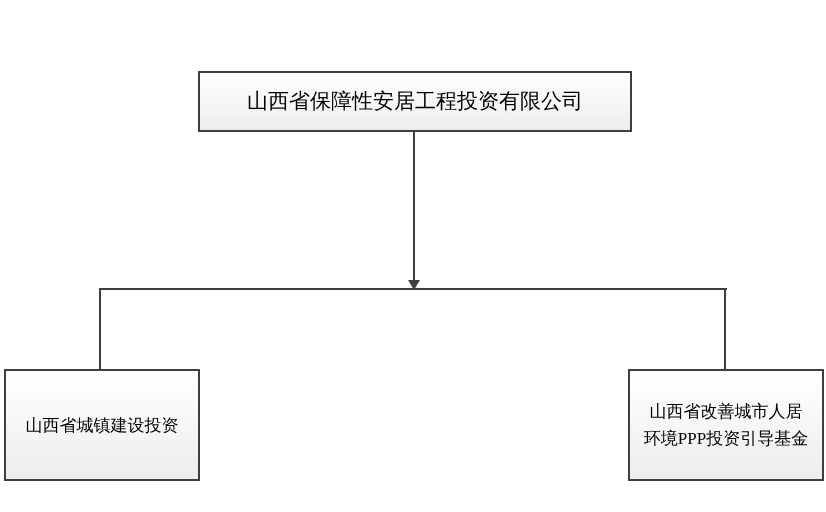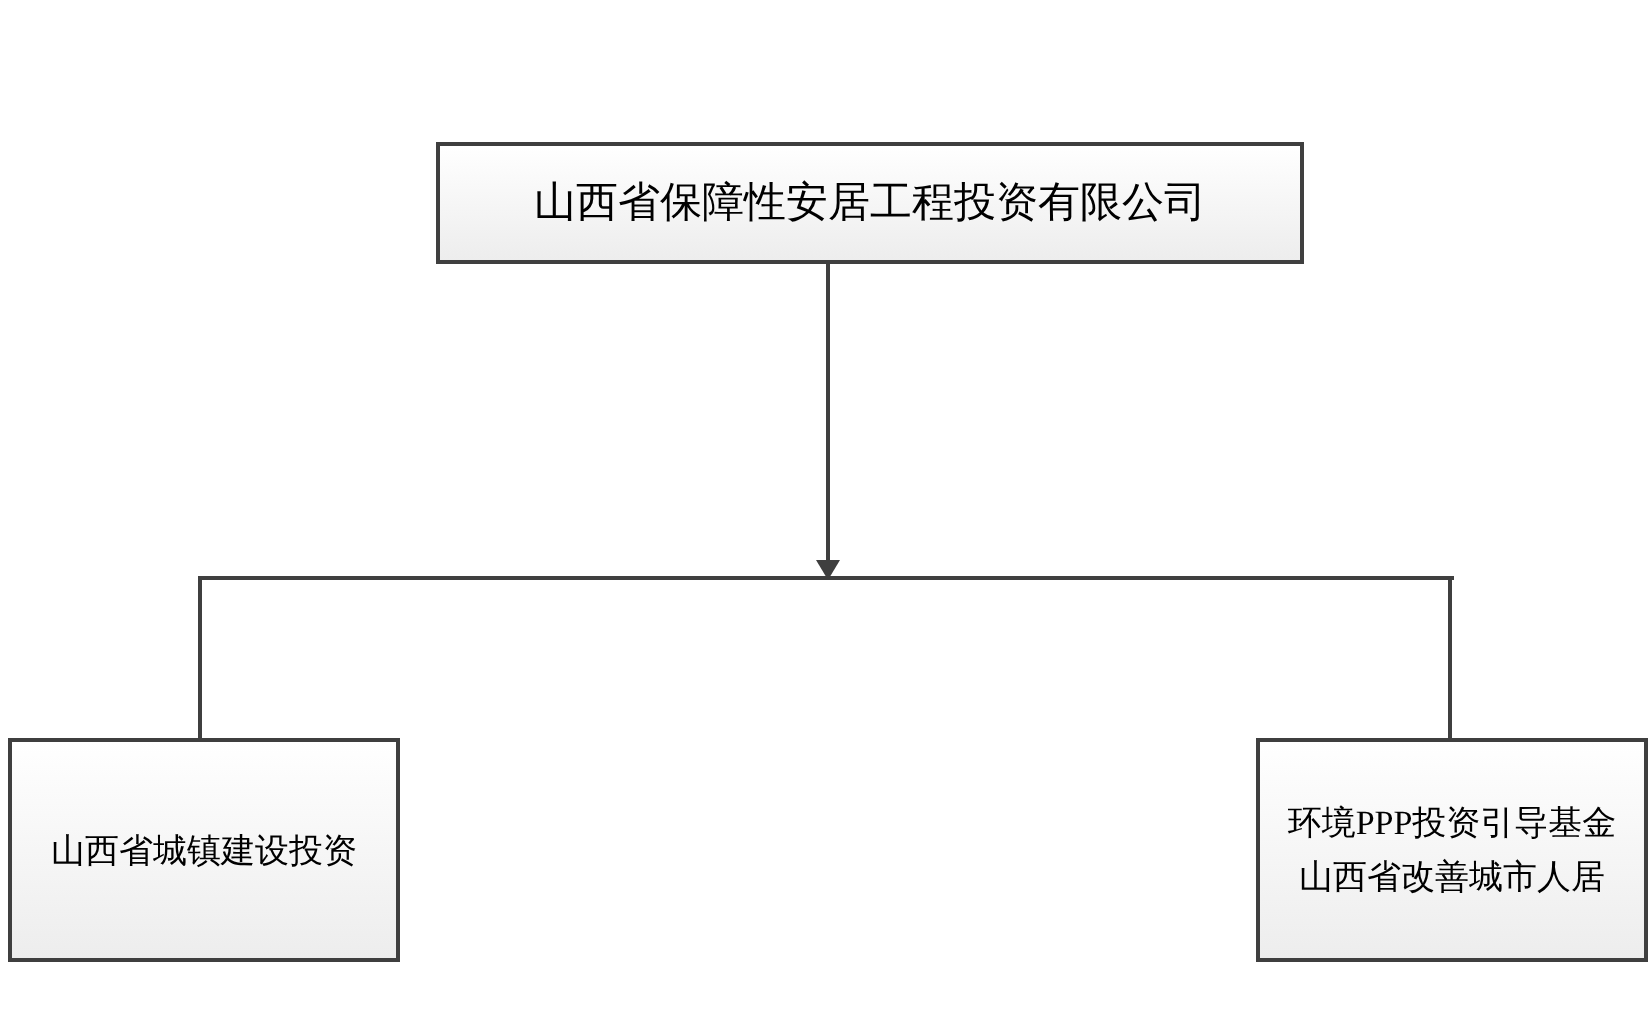--- a/index.html
+++ b/index.html
@@ -26,21 +26,20 @@
     justify-content: center;
     text-align: center;
   }
   .node-root {
     left: 198px;
     top: 71px;
     width: 434px;
     height: 61px;
     font-size: 21px;
     line-height: 25px;
-    margin-left: 20px;
   }
   .node-child {
     top: 369px;
     width: 196px;
     height: 112px;
     font-size: 17px;
     line-height: 27px;
   }
   .node-child-left  { left: 4px; }
   .node-child-right { left: 628px; }
@@ -101,18 +100,18 @@
   <div class="connector drop-right"></div>
 
   <div class="node node-child node-child-left">
     <div class="node-label">
       <div>山西省城镇建设投资</div>
     </div>
   </div>
 
   <div class="node node-child node-child-right">
     <div class="node-label">
+      <div>山西省改善城市人居</div>
       <div>环境PPP投资引导基金</div>
-      <div>山西省改善城市人居</div>
     </div>
   </div>
 
 </div>
 
 </body></html>

